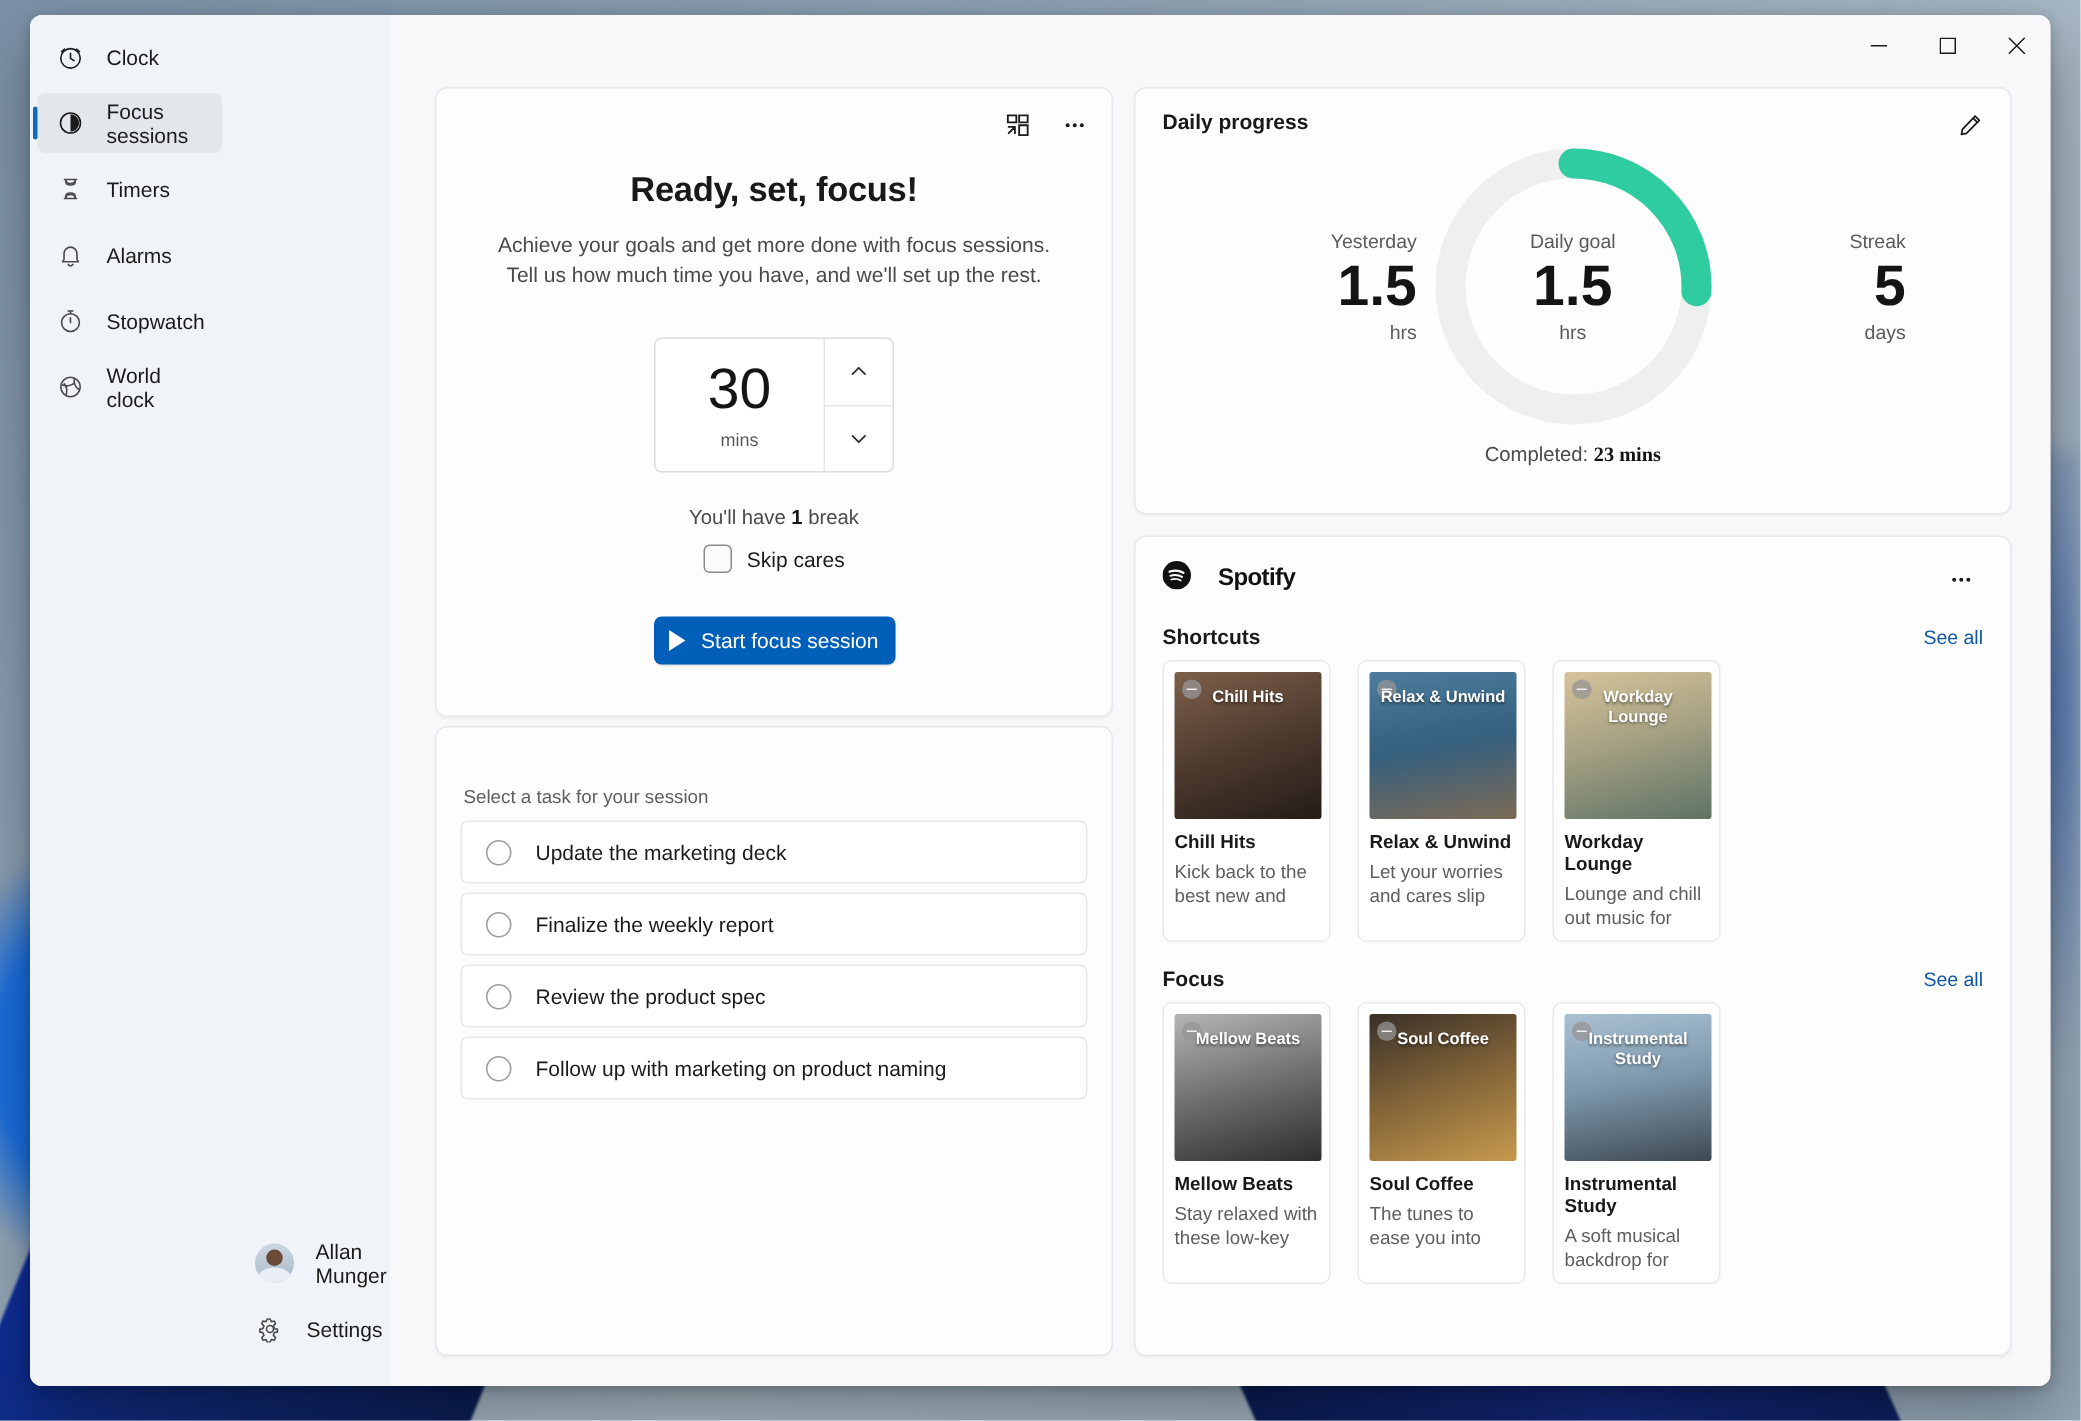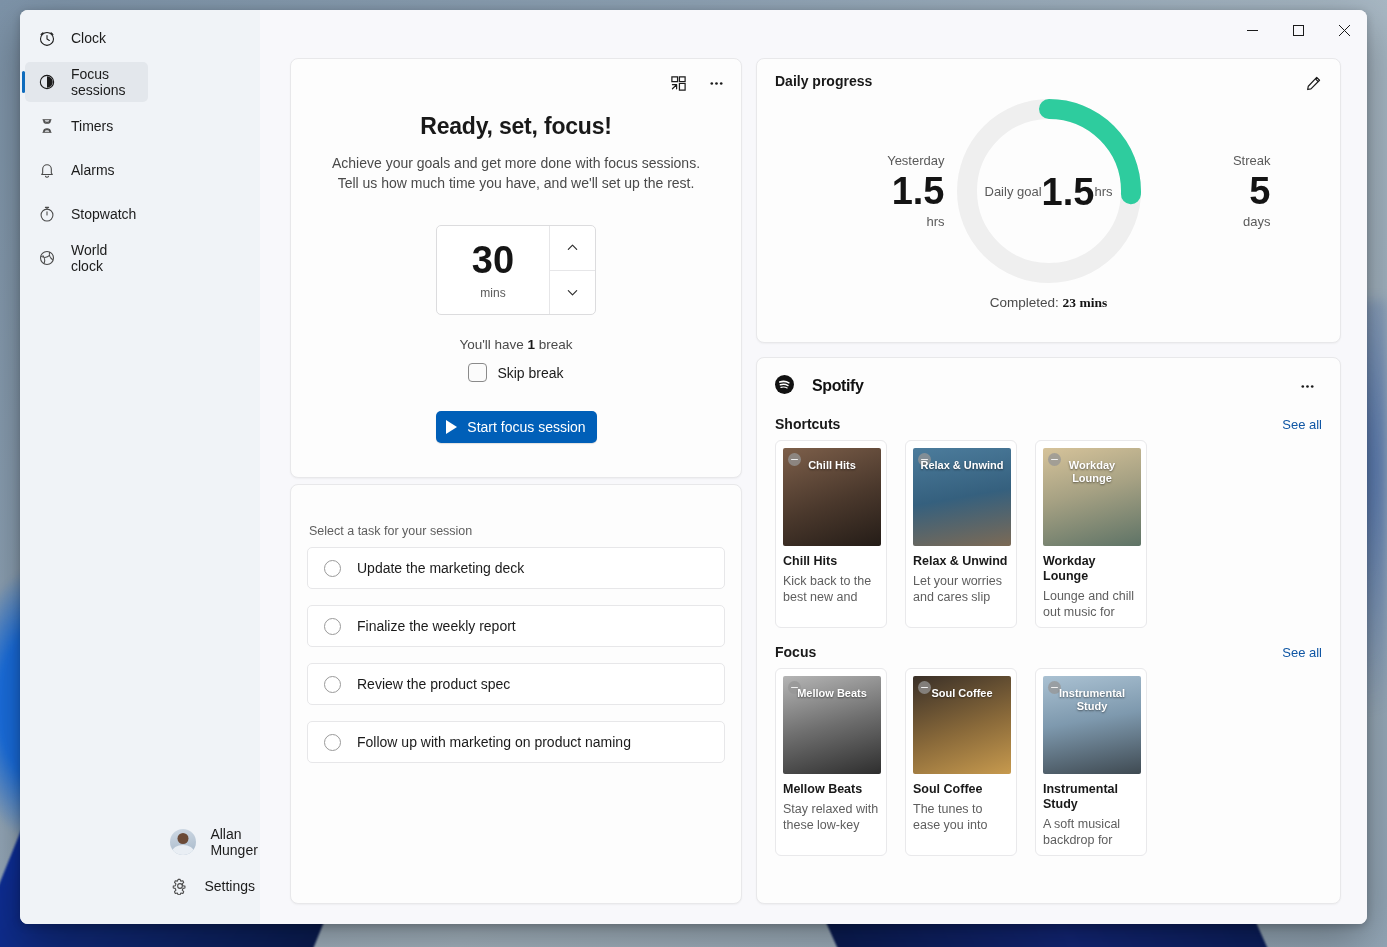--- a/index.html
+++ b/index.html
@@ -170,21 +170,21 @@
   }
   .spinner {
     width: 160px; height: 90px; margin: 32px auto 0;
     border: 1px solid #dcdcde; border-radius: 5px;
     background: #fff; display: flex; overflow: hidden;
   }
   .spin-val {
     flex: 1; display: flex; flex-direction: column;
     align-items: center; justify-content: center;
   }
-  .spin-num { font-size: 38px; font-weight: 700; color: #151515; line-height: 1; }
+  .spin-num { font-size: 38px; font-weight: 400; color: #151515; line-height: 1; }
   .spin-unit { font-size: 12px; color: #5a5a5a; margin-top: 7px; }
   .spin-btns { width: 46px; border-left: 1px solid #e6e6e8; display: flex; flex-direction: column; }
   .spin-btn {
     flex: 1; display: flex; align-items: center; justify-content: center;
     cursor: pointer; color: #303030;
   }
   .spin-btn:first-child { border-bottom: 1px solid #e6e6e8; }
 
   .break-text { text-align: center; font-size: 13.5px; color: #4a4a4a; margin-top: 22px; }
   .break-text b { color: #191919; font-weight: 600; }
@@ -215,38 +215,38 @@
   
   .tasks-card { padding: 12px 16px 16px; flex: 1; }
   .tasks-head { display: flex; align-items: center; height: 28px; }
   .todo-logo { width: 20px; height: 20px; margin-right: 12px; }
   .tasks-label { font-size: 14px; font-weight: 600; color: #191919; }
   .tasks-head-right { margin-left: auto; display: flex; gap: 6px; }
   .tasks-hint { font-size: 12.5px; color: #5e5e5e; margin: 27px 0 9px 2px; }
   .task-row {
     height: 42px; border: 1px solid #e7e7e9; border-radius: 5px;
     background: #fff; display: flex; align-items: center;
-    padding: 0 16px; gap: 16px; margin-bottom: 16px; cursor: pointer;
+    padding: 0 16px; gap: 16px; margin-bottom: 6px; cursor: pointer;
   }
   .radio { width: 17px; height: 17px; border: 1.4px solid #9a9a9a; border-radius: 50%; flex-shrink: 0; }
   .task-text { font-size: 14px; color: #1b1b1b; }
 
   
   .dp-card { height: 285px; padding: 14px 18px; position: relative; }
   .dp-title { font-size: 14px; font-weight: 600; color: #191919; }
   .dp-edit { position: absolute; right: 12px; top: 10px; }
   .dp-body { display: flex; align-items: center; justify-content: center; margin-top: 2px; }
   .dp-stat { width: 118px; text-align: right; }
   .dp-stat-label { font-size: 13px; color: #5a5a5a; }
   .dp-stat-num { font-size: 38px; font-weight: 600; color: #141414; line-height: 1.12; margin-top: 2px; }
   .dp-stat-unit { font-size: 13px; color: #5a5a5a; margin-top: 1px; }
   .ring-wrap { position: relative; width: 200px; height: 200px; margin: 0 4px; }
   .ring-center {
     position: absolute; inset: 0;
-    display: flex; 
+    display: flex; flex-direction: column;
     align-items: center; justify-content: center;
   }
   .dp-completed { text-align: center; font-size: 13.5px; color: #4a4a4a; margin-top: 4px; }
   .dp-completed b { color: #141414; font-weight: 600; font-family: Liberation Serif, serif; }
 
   
   .sp-card { flex: 1; padding: 14px 18px 16px; position: relative; }
   .sp-head { display: flex; align-items: center; }
   .sp-logo-txt { display: flex; align-items: center; gap: 18px; }
   .sp-wordmark { font-size: 16px; font-weight: 700; color: #111; letter-spacing: -.4px; }
@@ -446,21 +446,21 @@
                   <path d="M2.5 5 7 9.5 11.5 5" stroke-linecap="round" stroke-linejoin="round"></path>
                 </svg>
               </div>
             </div>
           </div>
 
           <div class="break-text"><span>You'll have </span><b>1</b><span> break</span></div>
 
           <div class="skip-row">
             <span class="cbox"></span>
-            <span class="skip-label">Skip break</span>
+            <span class="skip-label">Skip cares</span>
           </div>
 
           <div class="start-btn">
             <span class="play-tri"></span>
             <span>Start focus session</span>
           </div>
         </div>
 
         <div class="card tasks-card">
 

